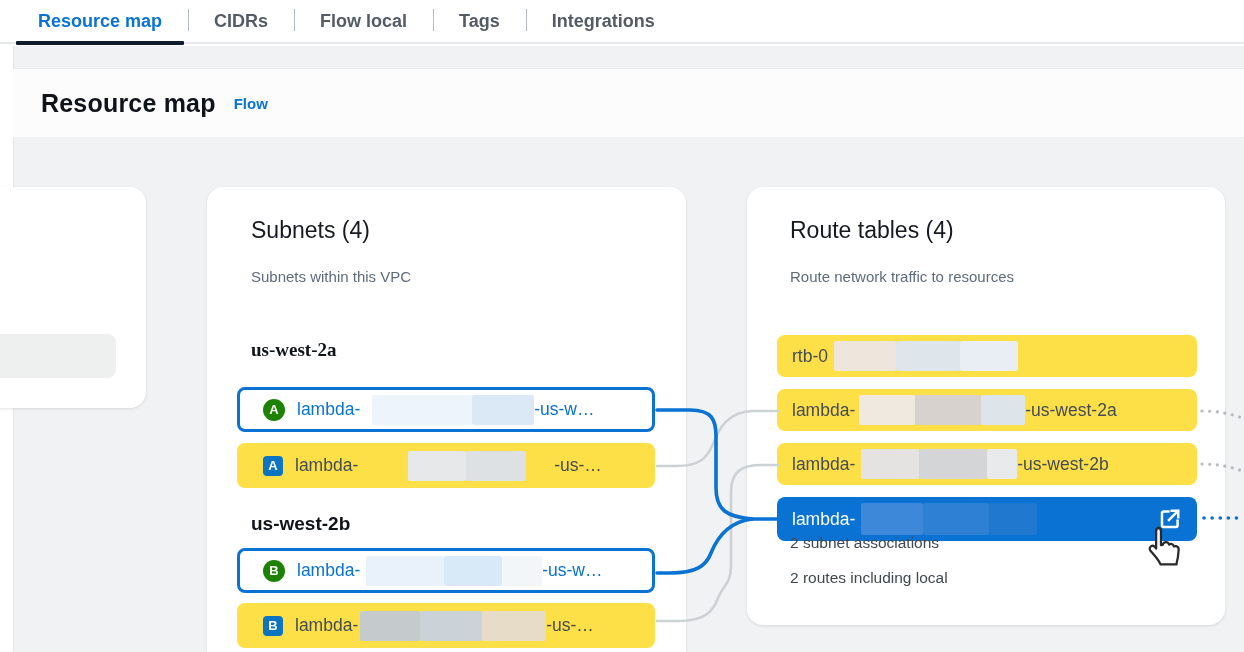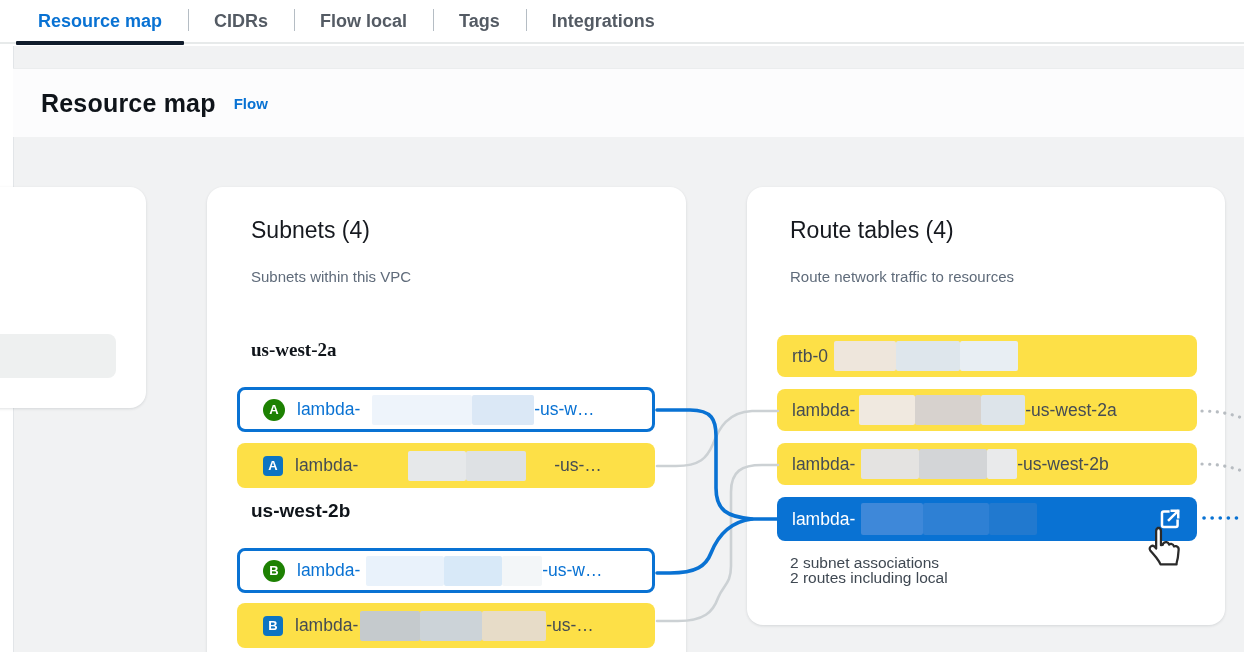--- a/index.html
+++ b/index.html
@@ -29,21 +29,21 @@
   .vpc-item{position:absolute;left:14px;top:147px;width:162px;height:44px;background:#eef0f0;border-radius:8px;}
 
   .card-subnets{left:207px;top:187px;width:479px;height:540px;}
   .card-routes{left:747px;top:187px;width:478px;height:438px;}
 
   .card-title{position:absolute;left:44px;top:30px;font-size:23px;color:#16191f;}
   .card-subtitle{position:absolute;left:44px;top:81px;font-size:15px;color:#5f6b7a;}
   .card-routes .card-title,.card-routes .card-subtitle{left:43px;}
 
   .group-name{position:absolute;left:44px;font-size:19px;font-weight:700;color:#0f141a;}
-  .gn-a{top:152px;font-family:Liberation Serif, serif;} .gn-b{top:313px;}
+  .gn-a{top:152px;font-family:Liberation Serif, serif;} .gn-b{top:326px;}
 
   
   .row{position:absolute;display:flex;align-items:center;box-sizing:border-box;border-radius:8px;
        font-size:17.5px;color:#454c54;background:#fde047;padding:0 14px;cursor:pointer;}
   .subnet-row{left:30px;width:418px;height:45px;padding-left:26px;}
   .route-row{left:30px;width:420px;height:42px;padding-left:15px;}
   .row.selected-outline{background:#fff;border:3px solid #0972d3;color:#0972d3;padding-left:23px;}
   .row.selected-fill{background:#0972d3;color:#fff;height:44px;}
   .sr1{top:200px;} .sr2{top:256px;} .sr3{top:361px;} .sr4{top:416px;}
   .rr1{top:148px;} .rr2{top:202px;} .rr3{top:256px;} .rr4{top:310px;}
@@ -61,21 +61,21 @@
   .s1a{width:100px;margin-left:12px;background:#eef4fb;} .s1b{width:62px;background:#dbe8f6;}
   .s2a{width:58px;margin-left:50px;background:#e6e8ea;}  .s2b{width:60px;background:#dee1e4;} .s2s{margin-left:28px;}
   .s3a{width:78px;margin-left:6px;background:#e9f2fb;}   .s3b{width:58px;background:#d8e9f8;} .s3c{width:40px;background:#f3f6f8;}
   .s4a{width:60px;margin-left:2px;background:#c5cacd;}   .s4b{width:62px;background:#ccd3d8;} .s4c{width:64px;background:#e7dcc8;}
   .r1a{width:62px;margin-left:6px;background:#eee6dc;}   .r1b{width:64px;background:#dee6ec;} .r1c{width:58px;background:#e8eef3;}
   .r2a{width:56px;margin-left:4px;background:#f0e9e0;}   .r2b{width:66px;background:#d7d2ce;} .r2c{width:44px;background:#dde4ea;} .r2s{}
   .r3a{width:58px;margin-left:6px;background:#e4e3e1;}   .r3b{width:68px;background:#d3d5d7;} .r3c{width:30px;background:#e9eaeb;}
   .r4a{width:62px;margin-left:6px;background:#3e88d9;}   .r4b{width:66px;background:#2e80d4;} .r4c{width:48px;background:#2179cf;}
 
   .route-details{position:absolute;left:43px;font-size:15.5px;color:#3f4852;line-height:23px;}
-  .rd-line1{top:364px;text-align:right;} .rd-line2{top:379px;}
+  .rd-line1{top:344px;text-align:right;} .rd-line2{top:379px;}
 
   
   .connectors{position:absolute;left:0;top:0;width:1244px;height:652px;z-index:15;pointer-events:none;}
   .ext-icon{margin-left:8px;flex:0 0 auto;}
   .cursor{position:absolute;left:1144px;top:524px;z-index:25;pointer-events:none;}
 </style>
 </head>
 <body>
 
 <div class="page">

